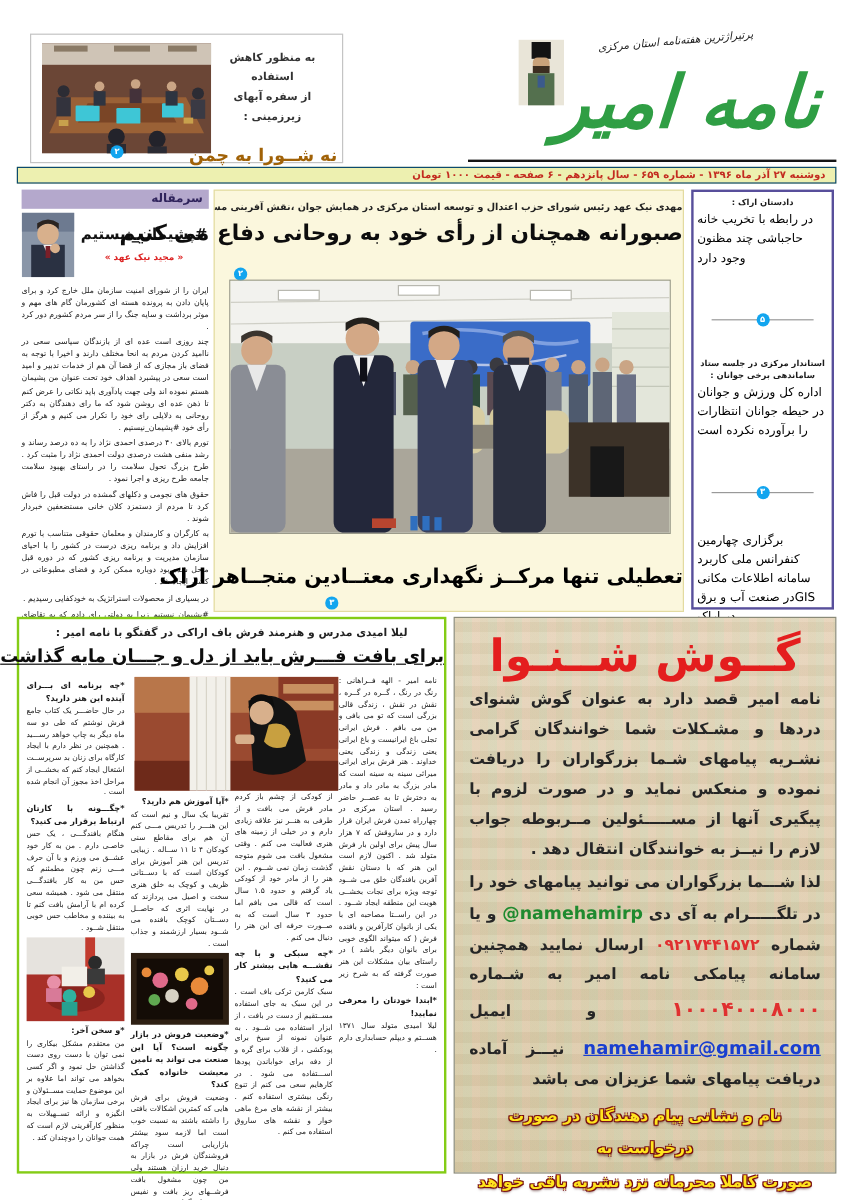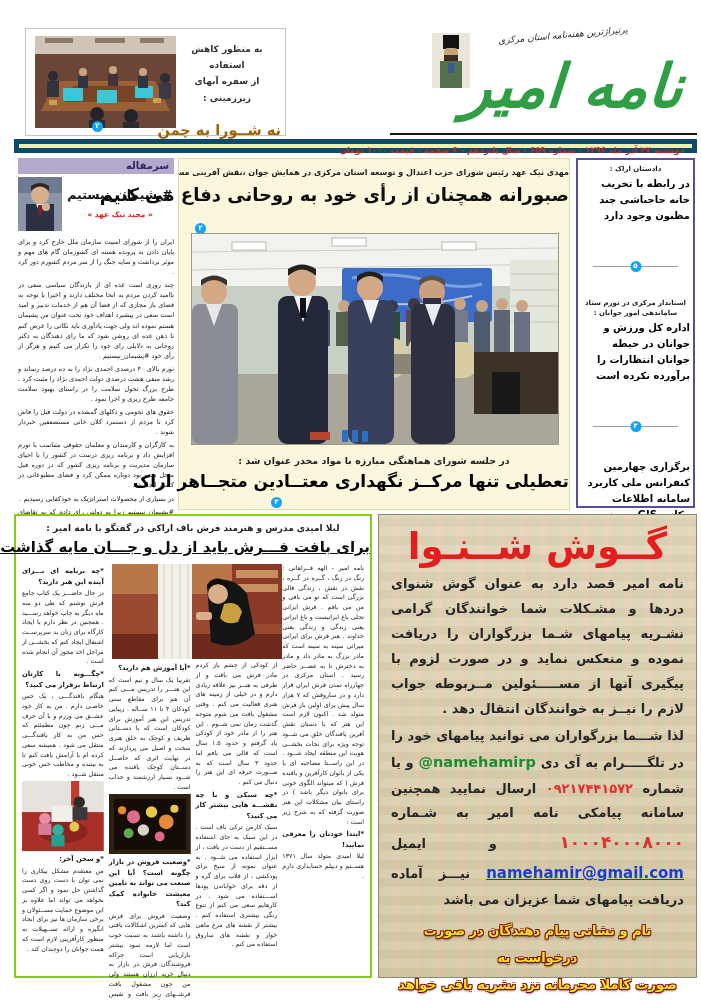--- a/index.html
+++ b/index.html
@@ -12,21 +12,21 @@
   .topbox-kicker{font-size:9px;font-weight:bold;color:#333;line-height:1.8;}
   .topbox-title{font-size:14.5px;font-weight:900;color:#a16207;margin-top:16px;white-space:nowrap;}
   .topbox-badge{position:absolute;left:66px;bottom:3px;}
   .masthead-portrait{position:absolute;left:432px;top:33px;width:38px;height:55px;}
   .masthead-tagline{position:absolute;left:478px;top:30px;width:170px;text-align:center;
         font-size:9px;color:#1d1d1d;transform:rotate(-5deg);font-style:italic;}
   .masthead-title{position:absolute;left:448px;top:40px;width:250px;height:92px;text-align:center;
         font-size:60px;line-height:92px;font-weight:900;color:#2f9e44;font-style:italic;transform:skewX(-4deg);}
   .masthead-rule{position:absolute;left:390px;top:133px;width:307px;height:2px;background:#151515;}
   .dateband{position:absolute;left:14px;top:139px;width:683px;height:14px;background:#edf0b0;
-        border:5px solid #0c4a6e;box-sizing:border-box;}
+        border:1px solid #0c4a6e;box-sizing:border-box;}
   .dateband span{display:block;text-align:right;padding-right:8px;font-size:8.5px;font-weight:bold;
         color:#c32b20;line-height:12px;}
   
   .badge{display:inline-block;width:11px;height:11px;border-radius:50%;background:#12a5ef;color:#fff;
         font-size:7px;line-height:11px;text-align:center;font-weight:bold;}
   
   .editorial{position:absolute;left:18px;top:158px;width:156px;height:352px;background:#fff;}
   .ed-header{height:16px;background:#b4a8cc;font-size:10px;font-weight:bold;
         color:#30245c;line-height:16px;padding-right:5px;}
   .ed-top{overflow:hidden;margin-top:3px;}
@@ -42,21 +42,21 @@
   .main-headline{text-align:center;font-size:18px;font-weight:900;color:#0d0d0d;margin-top:7px;white-space:nowrap;letter-spacing:-0.3px;}
   .main-badge{position:absolute;left:16px;top:64px;}
   .main-photo{position:absolute;left:12px;top:74px;width:366px;height:210px;border:1px solid #9a9a8a;}
   .main-kicker2{position:absolute;top:296px;width:100%;text-align:center;font-size:9.5px;font-weight:bold;color:#222;}
   .main-headline2{position:absolute;top:312px;width:100%;text-align:center;font-size:17px;font-weight:900;white-space:nowrap;}
   .main-badge2{position:absolute;left:92px;top:338px;}
   
   .sidebar{position:absolute;left:576px;top:158px;width:119px;height:350px;border:2px solid #584f9b;
         background:#fff;box-sizing:border-box;display:flex;flex-direction:column;justify-content:space-between;padding:4px 3px;gap:35px;}
   .sb-kicker{font-size:7px;font-weight:bold;color:#1c1c1c;text-align:center;line-height:1.5;}
-  .sb-title{font-size:10px;font-weight:700;color:#000;text-align:right;line-height:1.6;margin-top:1px;}
+  .sb-title{font-size:10px;font-weight:400;color:#000;text-align:left;line-height:1.6;margin-top:1px;}
   .sb-div{position:relative;height:11px;margin:2px 12px;}
   .sb-div::before{content:"";position:absolute;left:0;right:0;top:5px;height:1px;background:#999;}
   .sb-div .badge{position:absolute;left:50%;transform:translateX(-50%);top:0;}
   .sb-foot{text-align:left;padding-left:2px;}
   
   .carpet{position:absolute;left:14px;top:514px;width:358px;height:464px;border:2px solid #84cc16;
         background:#fff;box-sizing:border-box;}
   .carpet-kicker{text-align:center;font-size:9px;font-weight:bold;color:#222;margin-top:7px;}
   .carpet-headline{text-align:center;font-size:15px;font-weight:900;color:#0d0d0d;margin-top:5px;white-space:nowrap;text-decoration:underline;}
   .carpet-cols{display:flex;gap:5px;padding:7px 6px;}
@@ -235,35 +235,34 @@
         <path d="M227 52 q13 -12 26 0 l0 -6 q-13 -9 -26 0 z" fill="#55524e"></path>
         <rect x="219" y="70" width="44" height="140" rx="9" fill="#2c3040"></rect>
         <polygon points="233,70 249,70 241,92" fill="#e8ecf2"></polygon>
         <rect x="231" y="64" width="18" height="6" fill="#2c3040"></rect>
       </g>
       <rect x="150" y="196" width="6" height="12" fill="#2f6fbf"></rect>
         <rect x="160" y="196" width="6" height="12" fill="#2f6fbf"></rect>
       <rect x="170" y="197" width="6" height="11" fill="#2f6fbf"></rect>
         <rect x="118" y="198" width="20" height="8" fill="#b8452f"></rect>
     </svg>
-    <div class="main-kicker2">در جلسه شورای هماهنگی مبارزه با مواد مخدر عنوان شد :</div>
     <div class="main-headline2">تعطیلی تنها مرکــز نگهداری معتــادین متجــاهر اراک</div>
     <span class="badge main-badge2">۳</span>
   </div>
 
   <div class="sidebar">
     <div>
       <div class="sb-kicker">دادستان اراک :</div>
       <div class="sb-title">در رابطه با تخریب خانه حاجباشی چند مظنون وجود دارد</div>
     </div>
     <div class="sb-div">
       <span class="badge">۵</span>
     </div>
     <div>
-      <div class="sb-kicker">استاندار مرکزی در تورم ستاد ساماندهی امور جوانان :</div>
+      <div class="sb-kicker">استاندار مرکزی در جلسه ستاد ساماندهی برخی جوانان :</div>
       <div class="sb-title">اداره کل ورزش و جوانان در حیطه جوانان انتظارات را برآورده نکرده است</div>
     </div>
     <div class="sb-div">
       <span class="badge">۳</span>
     </div>
     <div>
       <div class="sb-title">برگزاری چهارمین کنفرانس ملی کاربرد سامانه اطلاعات مکانی GISدر صنعت آب و برق در اراک</div>
     </div>
     <div class="sb-foot">
       <span class="badge">۵</span>

